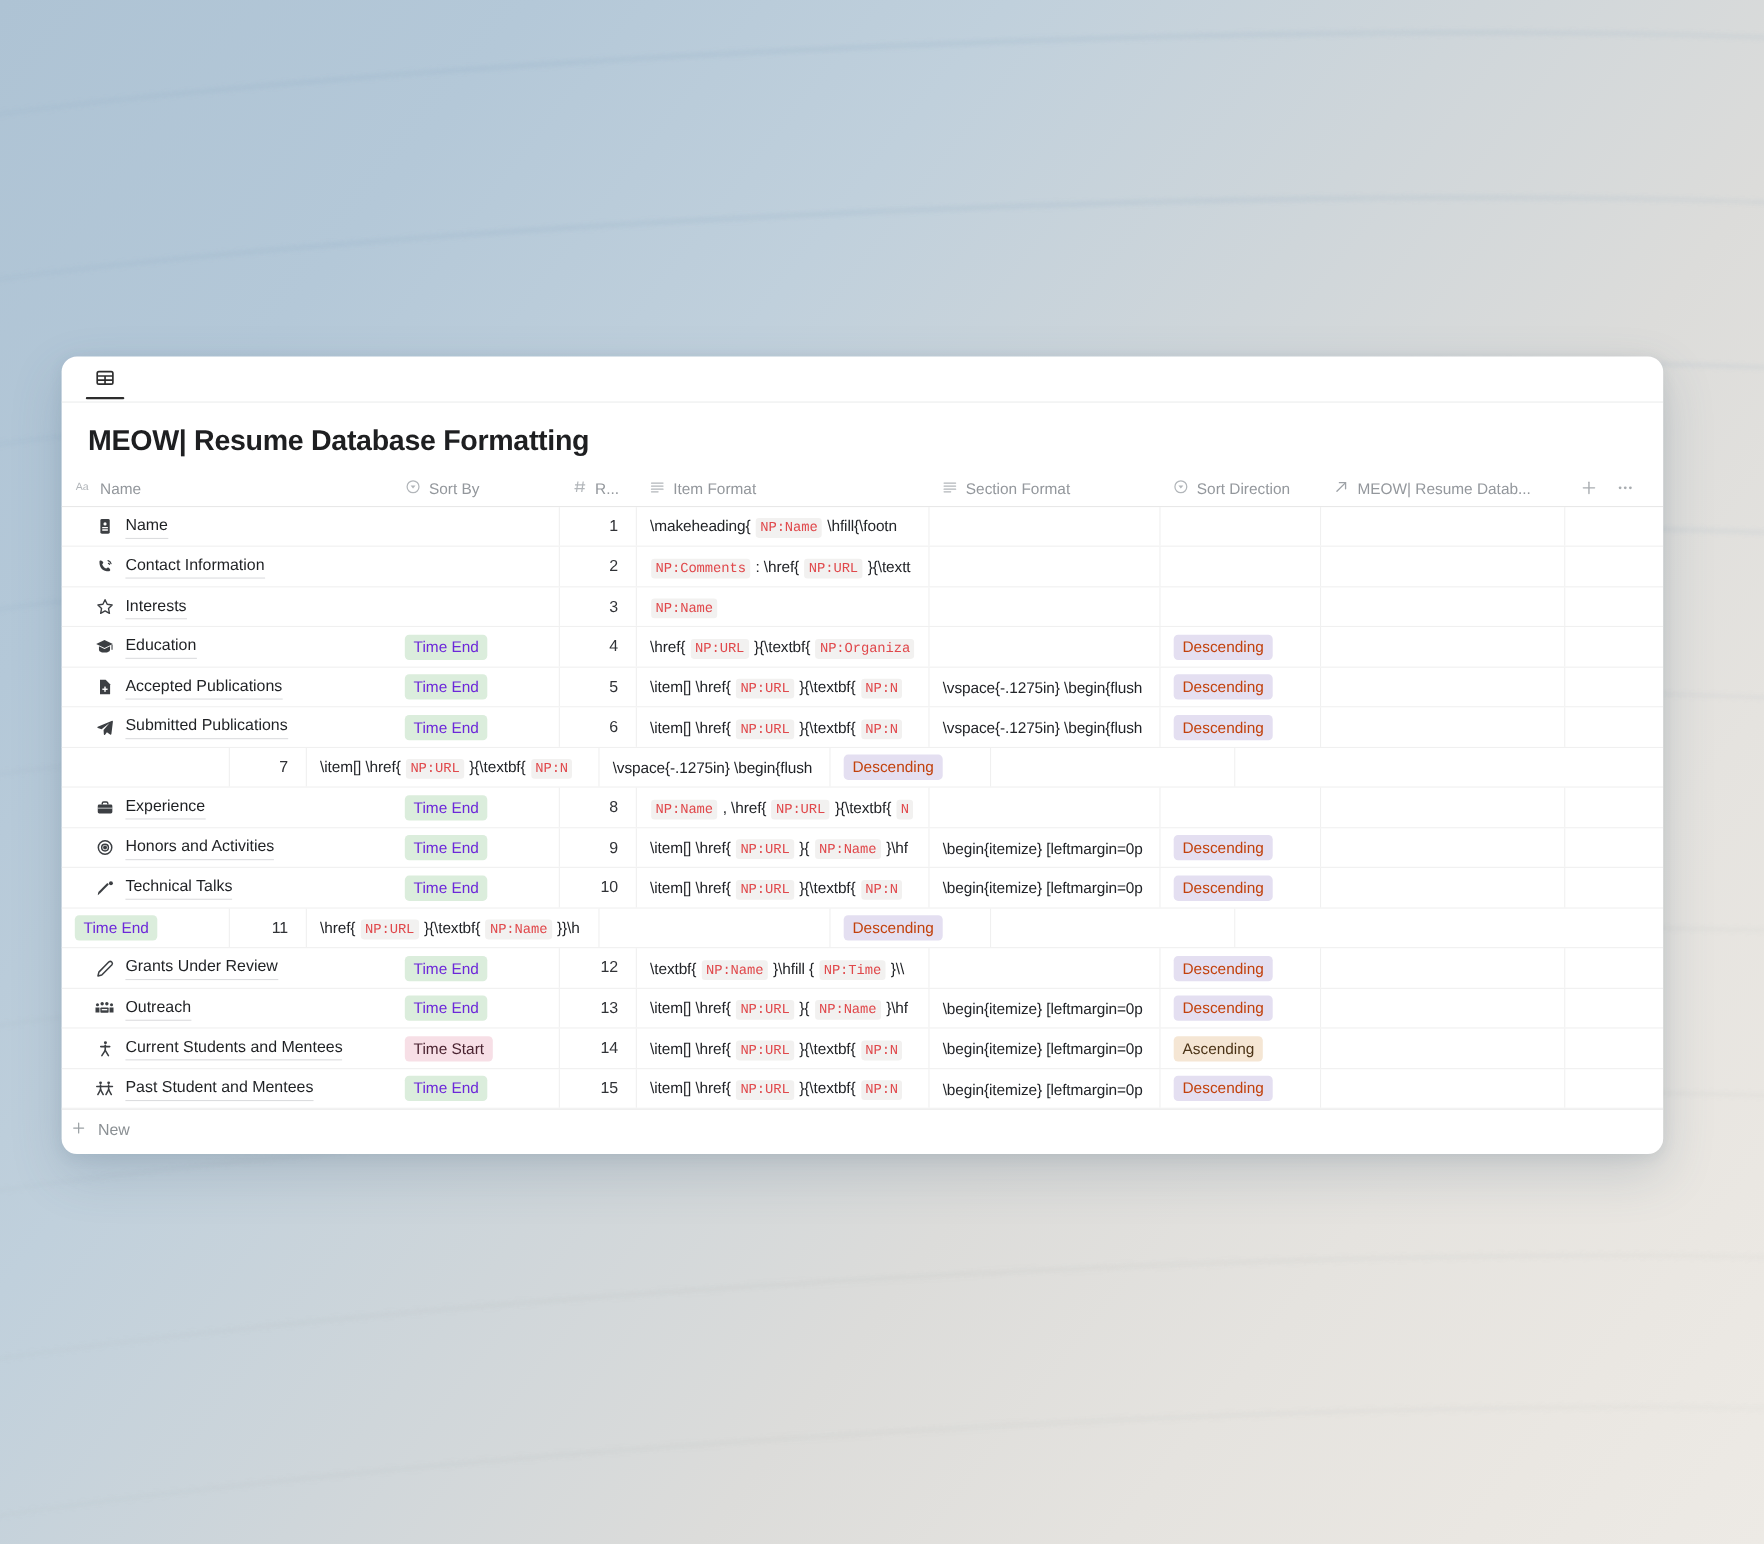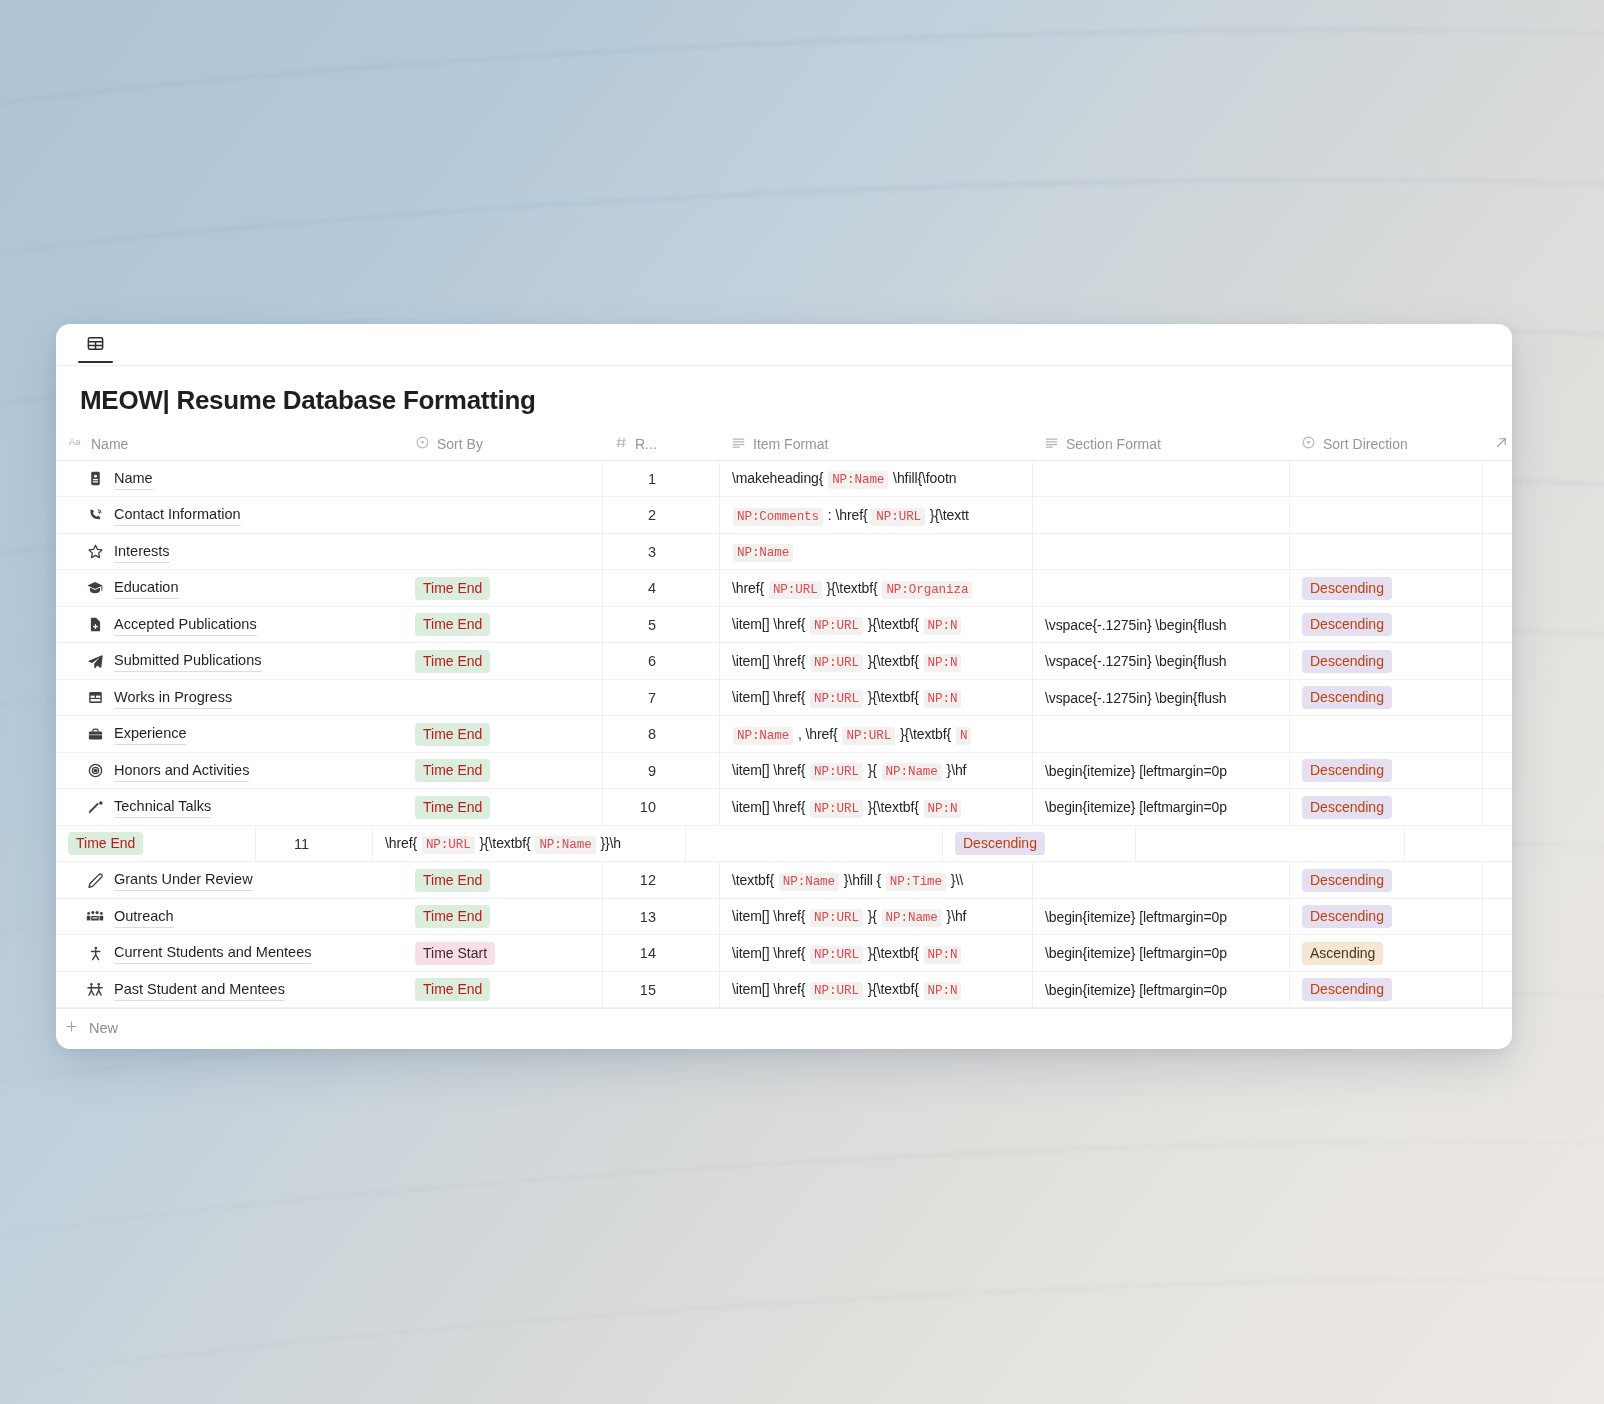--- a/index.html
+++ b/index.html
@@ -108,21 +108,20 @@
   
   .table-wrap {
     margin-top: 12px;
     width: 100%;
   }
   .trow {
     display: flex;
     align-items: stretch;
     border-bottom: 1px solid #f0f0f0;
     height: 36.5px;
-    gap: 47px;
   }
   .trow.header {
     border-bottom: 1px solid #e8e8e8;
     height: 33px;
   }
 
   
   .c-name      { width: 300px; flex: 0 0 300px; }
   .c-sortby    { width: 152px; flex: 0 0 152px; }
   .c-rank      { width: 70px;  flex: 0 0 70px;  }
@@ -196,21 +195,21 @@
 
   
   .badge {
     display: inline-block;
     padding: 3px 8px 4px 8px;
     border-radius: 4px;
     font-size: 14px;
     line-height: 1.15;
     white-space: nowrap;
   }
-  .badge.green  { background: #dbeddc; color: #b91c1c; }
+  .badge.green  { background: #dbeddc; color: #6d28d9; }
   .badge.pink   { background: #f7dfe6; color: #4a2330; text-align: right; }
   .badge.purple { background: #e4dff1; color: #c2410c; }
   .badge.orange { background: #f5e6d4; color: #4c3417; }
 
   
   .code {
     font-size: 14px;
     color: #222428;
     white-space: nowrap;
     letter-spacing: -0.1px;
@@ -533,31 +532,20 @@
           </div>
           <div class="cell c-dir sep">
             <span class="badge purple">Descending</span>
           </div>
           <div class="cell c-relation sep">
             <span></span>
           </div>
           <div class="cell c-tail sep"></div>
         </div>
         <div class="trow">
-          <div class="cell namecell c-name">
-            <span class="rowicon">
-              <svg width="17" height="17" viewBox="0 0 20 20" fill="#3c3f43">
-                <rect x="2.6" y="3.6" width="14.8" height="13" rx="1.6"></rect>
-                <rect x="4.2" y="7.8" width="5" height="2.6" fill="#fff"></rect>
-                <rect x="10.6" y="7.8" width="5.2" height="2.6" fill="#fff"></rect>
-                <rect x="4.2" y="11.8" width="11.6" height="2.8" fill="#fff"></rect>
-              </svg>
-            </span>
-            <span class="nametext">Works in Progress</span>
-          </div>
           <div class="cell c-sortby"></div>
           <div class="cell rankcell c-rank sep">
             <span>7</span>
           </div>
           <div class="cell c-item sep">
             <span class="code"><span>\item[] \href{ </span><span class="tok">NP:URL</span><span> }{\textbf{ </span><span class="tok">NP:N</span></span>
           </div>
           <div class="cell c-section sep">
             <span class="code"><span>\vspace{-.1275in} \begin{flush</span></span>
           </div>

